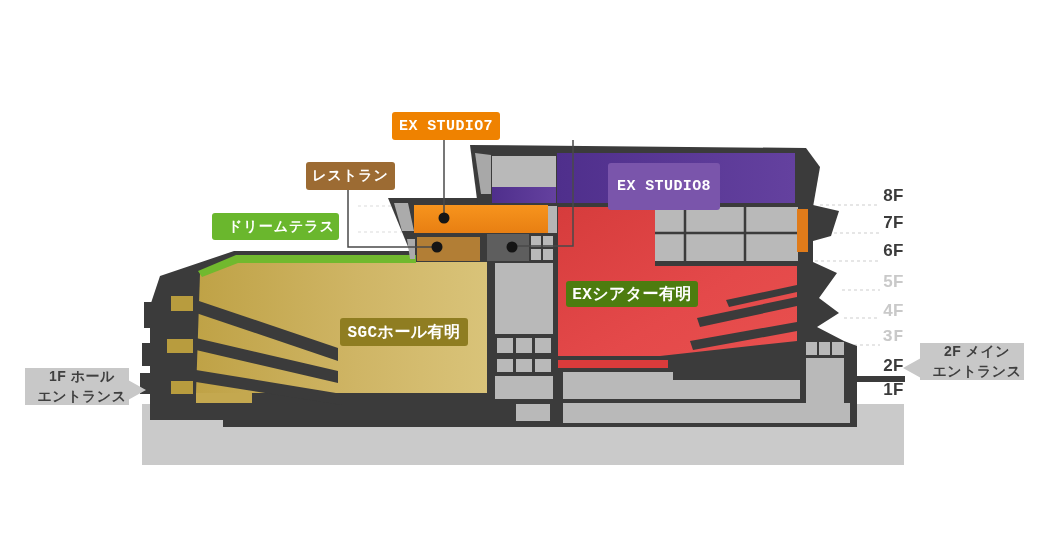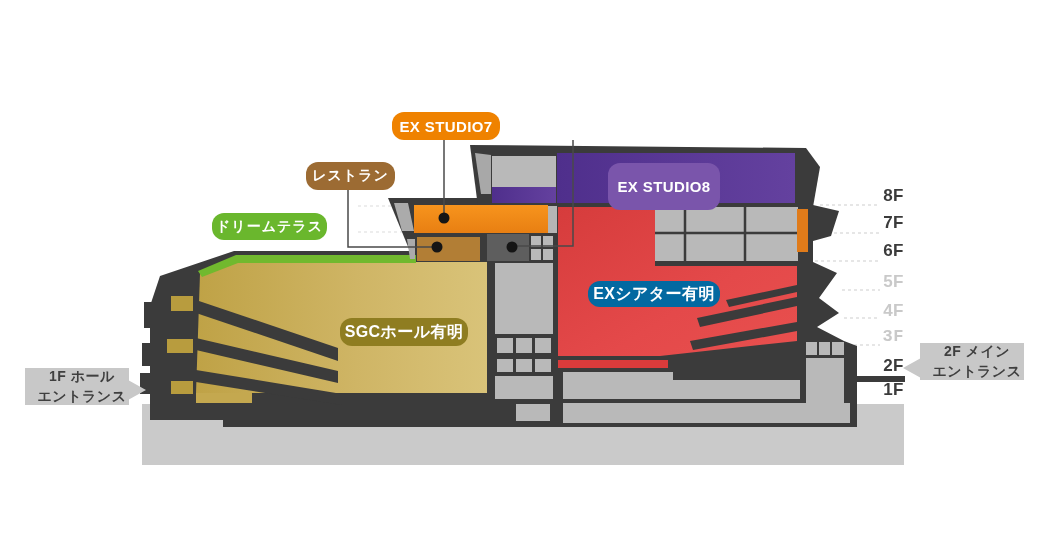--- a/index.html
+++ b/index.html
@@ -4,21 +4,21 @@
 <style>
   html,body{margin:0;padding:0;background:#ffffff;}
   #stage{
     position:relative;width:1046px;height:538px;background:#ffffff;overflow:hidden;
     font-family:"Liberation Sans","DejaVu Sans",sans-serif;
   }
   #cross-section{position:absolute;left:0;top:0;}
   .tag{
     position:absolute;display:flex;align-items:center;justify-content:center;
     color:#ffffff;font-weight:bold;font-size:15px;letter-spacing:.4px;
-    white-space:nowrap;border-radius:12px;
+    white-space:nowrap;border-radius:3px;font-family:Liberation Mono, monospace;
   }
   .tag.jp{font-size:14px;letter-spacing:1px;}
   .floor-label{
     position:absolute;width:48px;text-align:right;font-weight:bold;font-size:17px;
     letter-spacing:.5px;
   }
   .floor-dark{color:#3b3b3b;}
   .floor-light{color:#c9c9c9;}
   .callout{
     position:absolute;width:104px;height:37px;background:#c8c8c8;color:#3f3f3f;
@@ -166,27 +166,27 @@
       <circle cx="437" cy="247" r="5.5"></circle>
       <circle cx="512" cy="247" r="5.5"></circle>
     </g>
   </svg>
 
   <div class="tag" style="left:392px;top:112px;width:108px;height:28px;background:#ef8200;">EX STUDIO7</div>
 
 
   <div class="tag jp" style="left:306px;top:162px;width:89px;height:28px;background:#9c6b33;">レストラン</div>
 
-  <div class="tag jp" style="left:212px;top:213px;width:115px;height:27px;background:#6ab72d;">ドリームテラス</div>
+  <div class="tag jp" style="left:212px;top:213px;width:115px;height:27px;background:#6ab72d;padding-left:12px;">ドリームテラス</div>
 
   <div class="tag" style="left:608px;top:163px;width:112px;height:47px;background:#7a55ab;">EX STUDIO8</div>
 
   <div class="tag" style="left:340px;top:318px;width:128px;height:28px;background:#8f7d21;font-size:16px;text-align:right;">SGCホール有明</div>
 
-  <div class="tag" style="left:588px;top:281px;width:132px;height:26px;background:#0369a1;font-size:16px;">EXシアター有明</div>
+  <div class="tag" style="left:566px;top:281px;width:132px;height:26px;background:#4d7c0f;font-size:16px;">EXシアター有明</div>
 
   <div class="floor-label floor-dark" style="left:856px;top:186px;">8F</div>
   <div class="floor-label floor-dark" style="left:856px;top:213px;">7F</div>
   <div class="floor-label floor-dark" style="left:856px;top:241px;">6F</div>
   <div class="floor-label floor-light" style="left:856px;top:272px;">5F</div>
   <div class="floor-label floor-light" style="left:856px;top:301px;">4F</div>
   <div class="floor-label floor-light" style="left:856px;top:327px;font-family:Liberation Mono, monospace;">3F</div>
   <div class="floor-label floor-dark" style="left:856px;top:356px;">2F</div>
   <div class="floor-label floor-dark" style="left:856px;top:380px;">1F</div>
 

